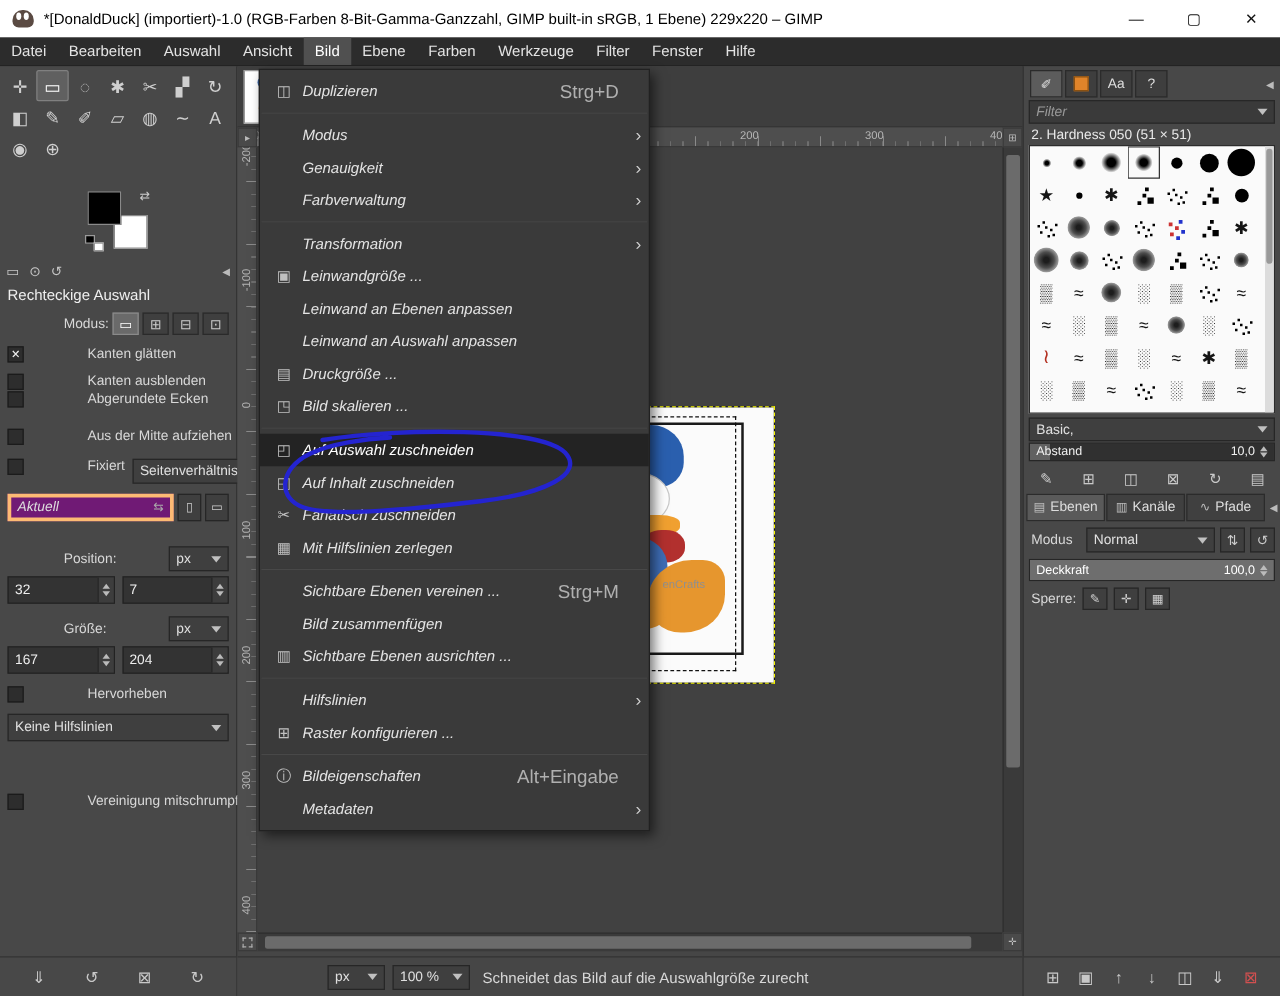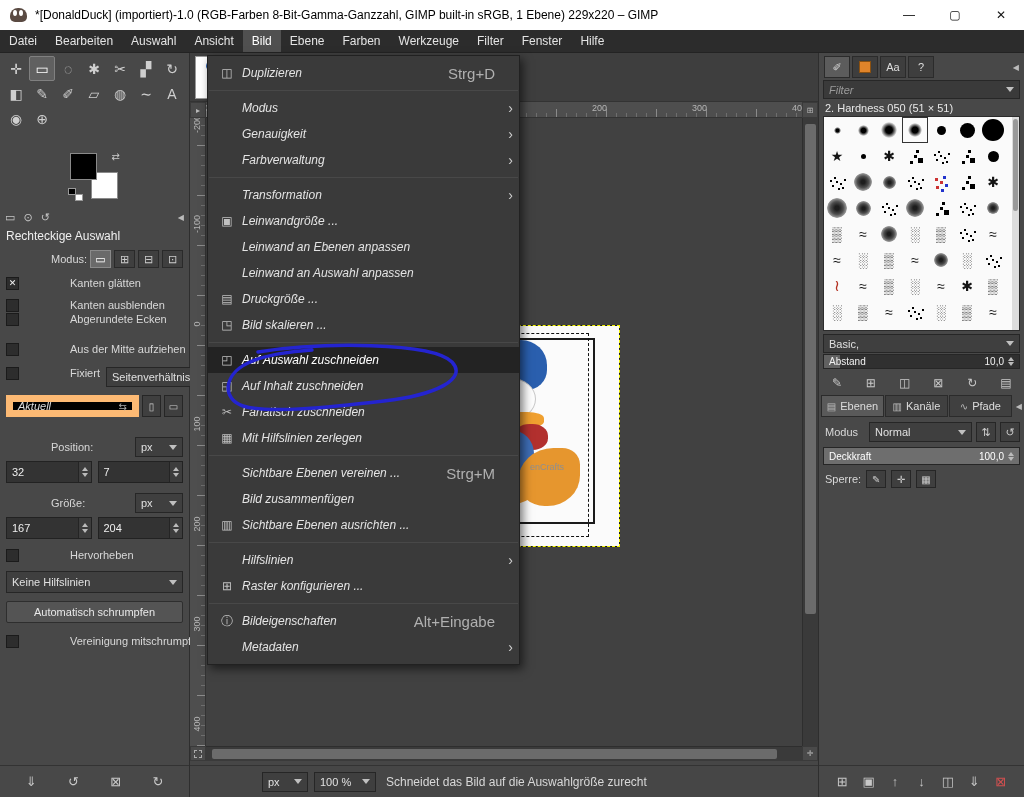--- a/index.html
+++ b/index.html
@@ -42,21 +42,21 @@
   .cb{width:13px;height:13px;background:#2d2d2d;border:1px solid #1b1b1b;display:inline-flex;align-items:center;justify-content:center;flex:none;}
   .cbx{font-size:9px;color:#f2f2f2;line-height:1;}
   .optlab{font-size:11px;white-space:nowrap;padding-left:45px;}
   .select{height:20px;background:#3f3f3f;border:1px solid #262626;display:flex;align-items:center;padding:0 5px;gap:5px;font-size:11px;color:#e0e0e0;}
   .tri-dn{width:0;height:0;border-left:4px solid transparent;border-right:4px solid transparent;border-top:5px solid #c0c0c0;margin-left:auto;flex:none;}
   .tri-up-s{width:0;height:0;border-left:3px solid transparent;border-right:3px solid transparent;border-bottom:4px solid #bbb;}
   .tri-dn-s{width:0;height:0;border-left:3px solid transparent;border-right:3px solid transparent;border-top:4px solid #bbb;}
   .fixedrow{position:absolute;top:314px;left:6px;right:20px;height:22px;display:flex;gap:6px;}
   .fixedrow .select{flex:1;}
   .aktuellrow{position:absolute;top:342px;left:6px;right:6px;height:22px;display:flex;gap:3px;}
-  .ratio-input{flex:1;height:22px;background:#000000;border:7px solid #fdba74;display:flex;align-items:center;padding:0 5px;font-style:italic;color:#ddd;font-size:11px;}
+  .ratio-input{flex:1;height:22px;background:#701a75;border:3px solid #fdba74;display:flex;align-items:center;padding:0 5px;font-style:italic;color:#ddd;font-size:11px;}
   .ratio-link{margin-left:auto;font-style:normal;color:#aaa;font-size:10px;}
   .sqbtn{width:19px;height:22px;background:#3f3f3f;border:1px solid #262626;color:#ccc;display:flex;align-items:center;justify-content:center;font-size:10px;}
   .lblrow{position:absolute;left:6px;right:6px;height:20px;display:flex;align-items:center;}
   .unitsel{width:48px;margin-left:auto;}
   .valrow{position:absolute;left:6px;right:6px;height:22px;display:flex;gap:6px;}
   .spin{flex:1;height:22px;display:flex;background:#333;border:1px solid #222;}
   .spin-val{flex:1;display:flex;align-items:center;padding:0 5px;font-size:11px;color:#eee;}
   .spin-ar{width:13px;display:flex;flex-direction:column;align-items:center;justify-content:center;gap:2px;background:#3d3d3d;border-left:1px solid #242424;}
   .fullselect{position:absolute;left:6px;right:6px;height:22px;}
   .panelbtn{position:absolute;left:6px;right:6px;height:22px;background:#545454;border:1px solid #2e2e2e;border-radius:2px;display:flex;align-items:center;justify-content:center;font-size:11px;color:#e8e8e8;}
@@ -345,23 +345,20 @@
           <span class="cbx"></span>
         </span>
       <span class="optlab">Hervorheben</span>
     </div>
 
     <div class="select fullselect" style="top:518px">
       <span>Keine Hilfslinien</span>
       <i class="tri-dn"></i>
     </div>
 
-    <div class="panelbtn" style="top:548px">
-      <span>Automatisch schrumpfen</span>
-    </div>
 
     <div class="optrow" style="top:580px">
       <span class="cb">
           <span class="cbx"></span>
         </span>
       <span class="optlab">Vereinigung mitschrumpfen</span>
     </div>
 
     <div class="panel-footer">
       <span class="fbtn">⇓</span>

